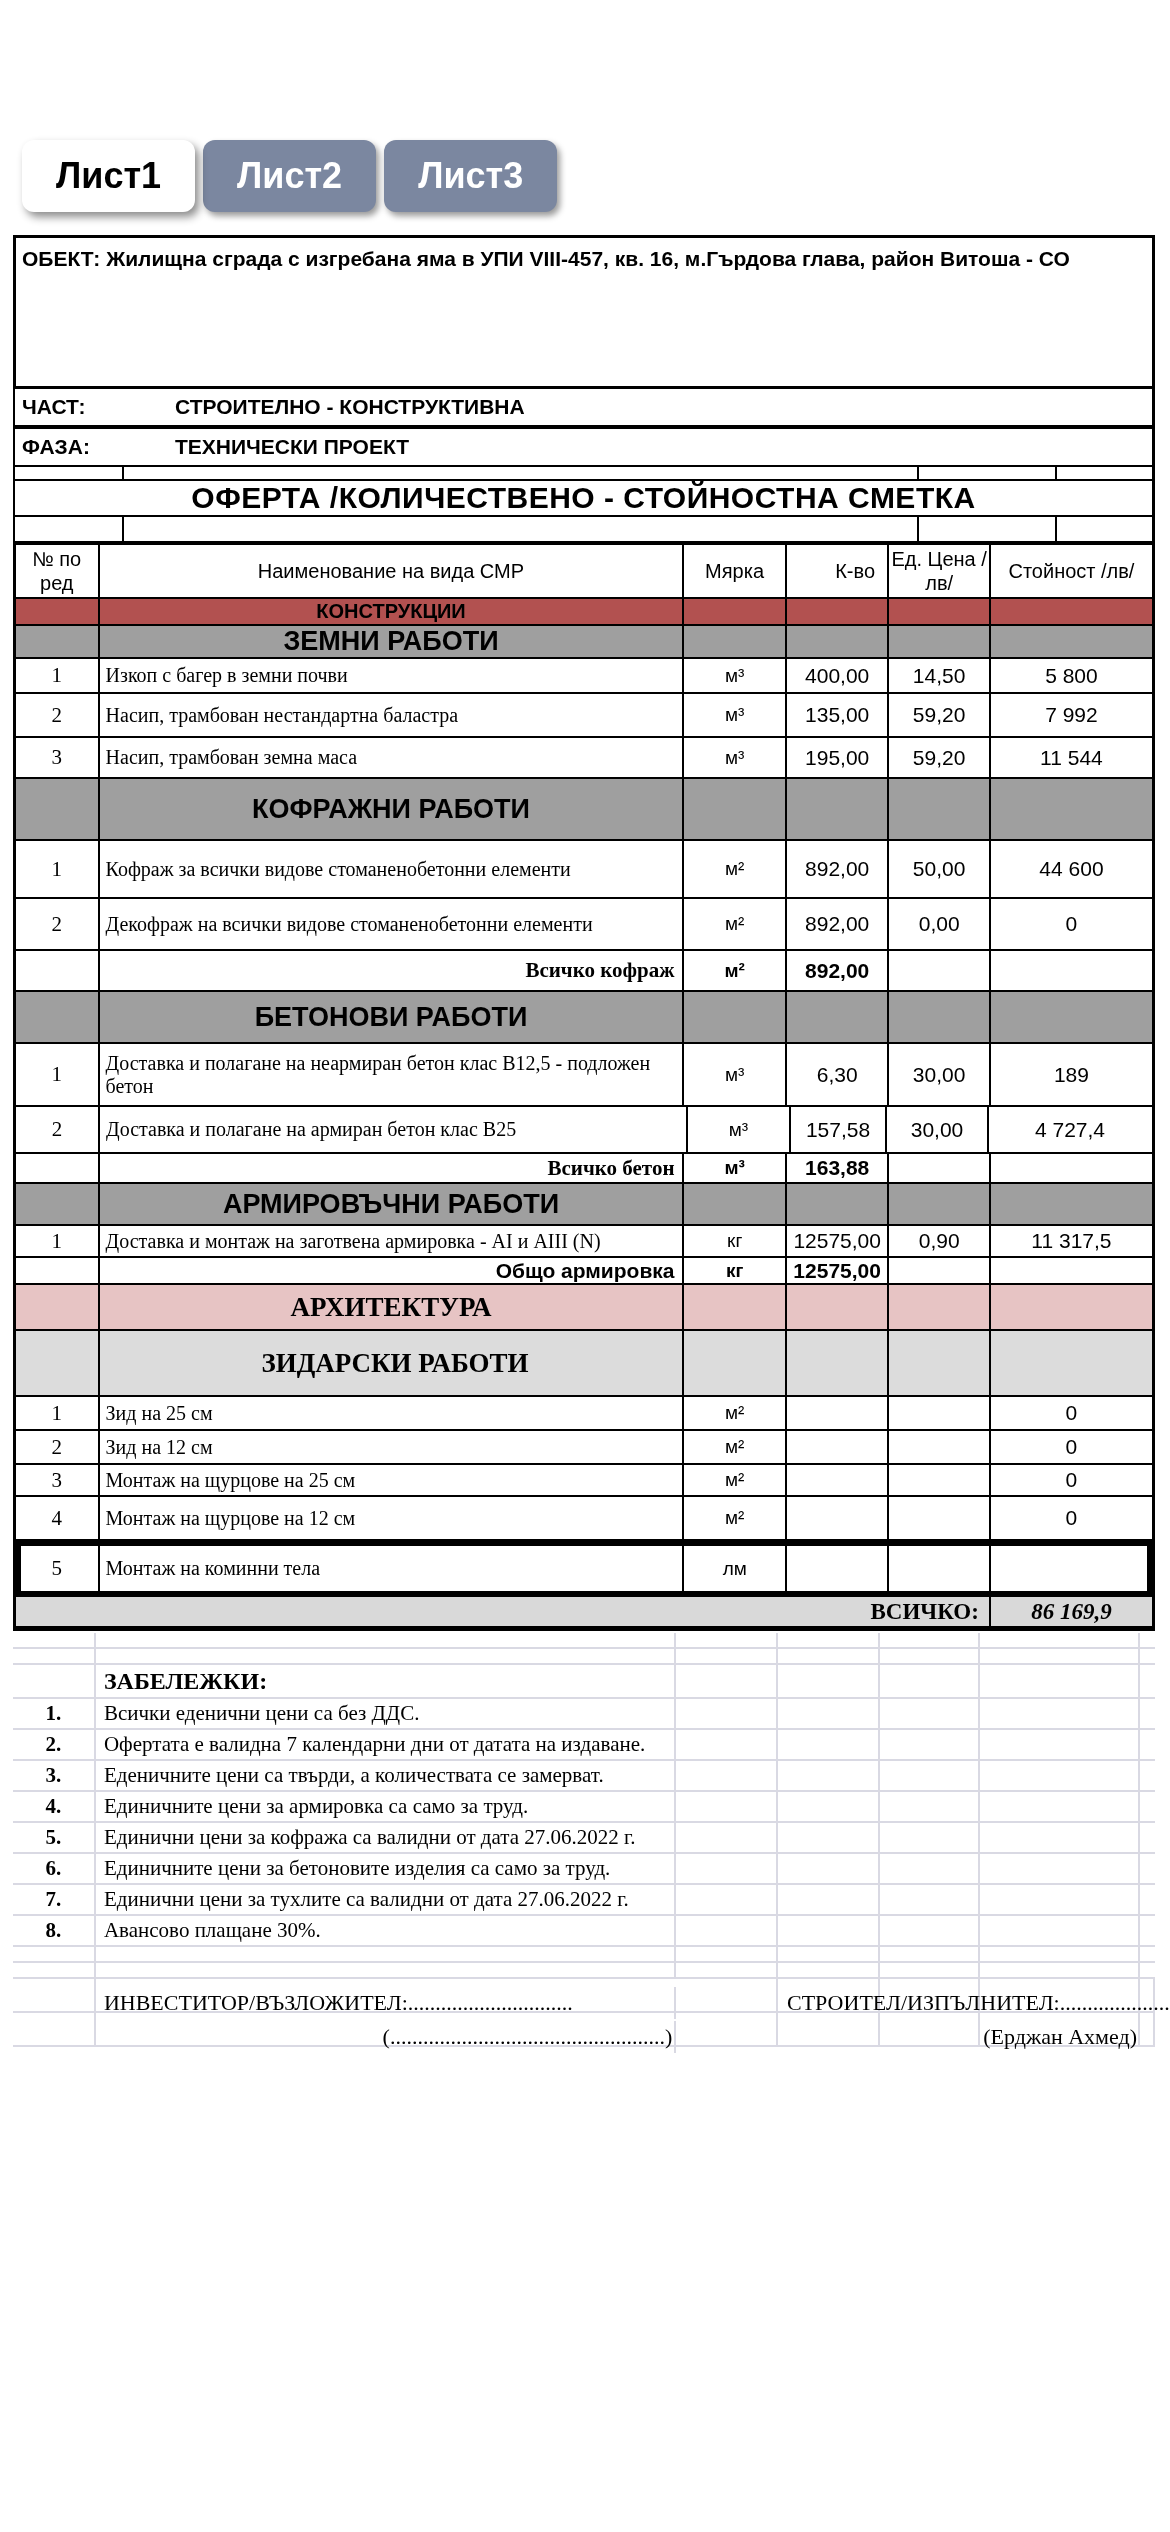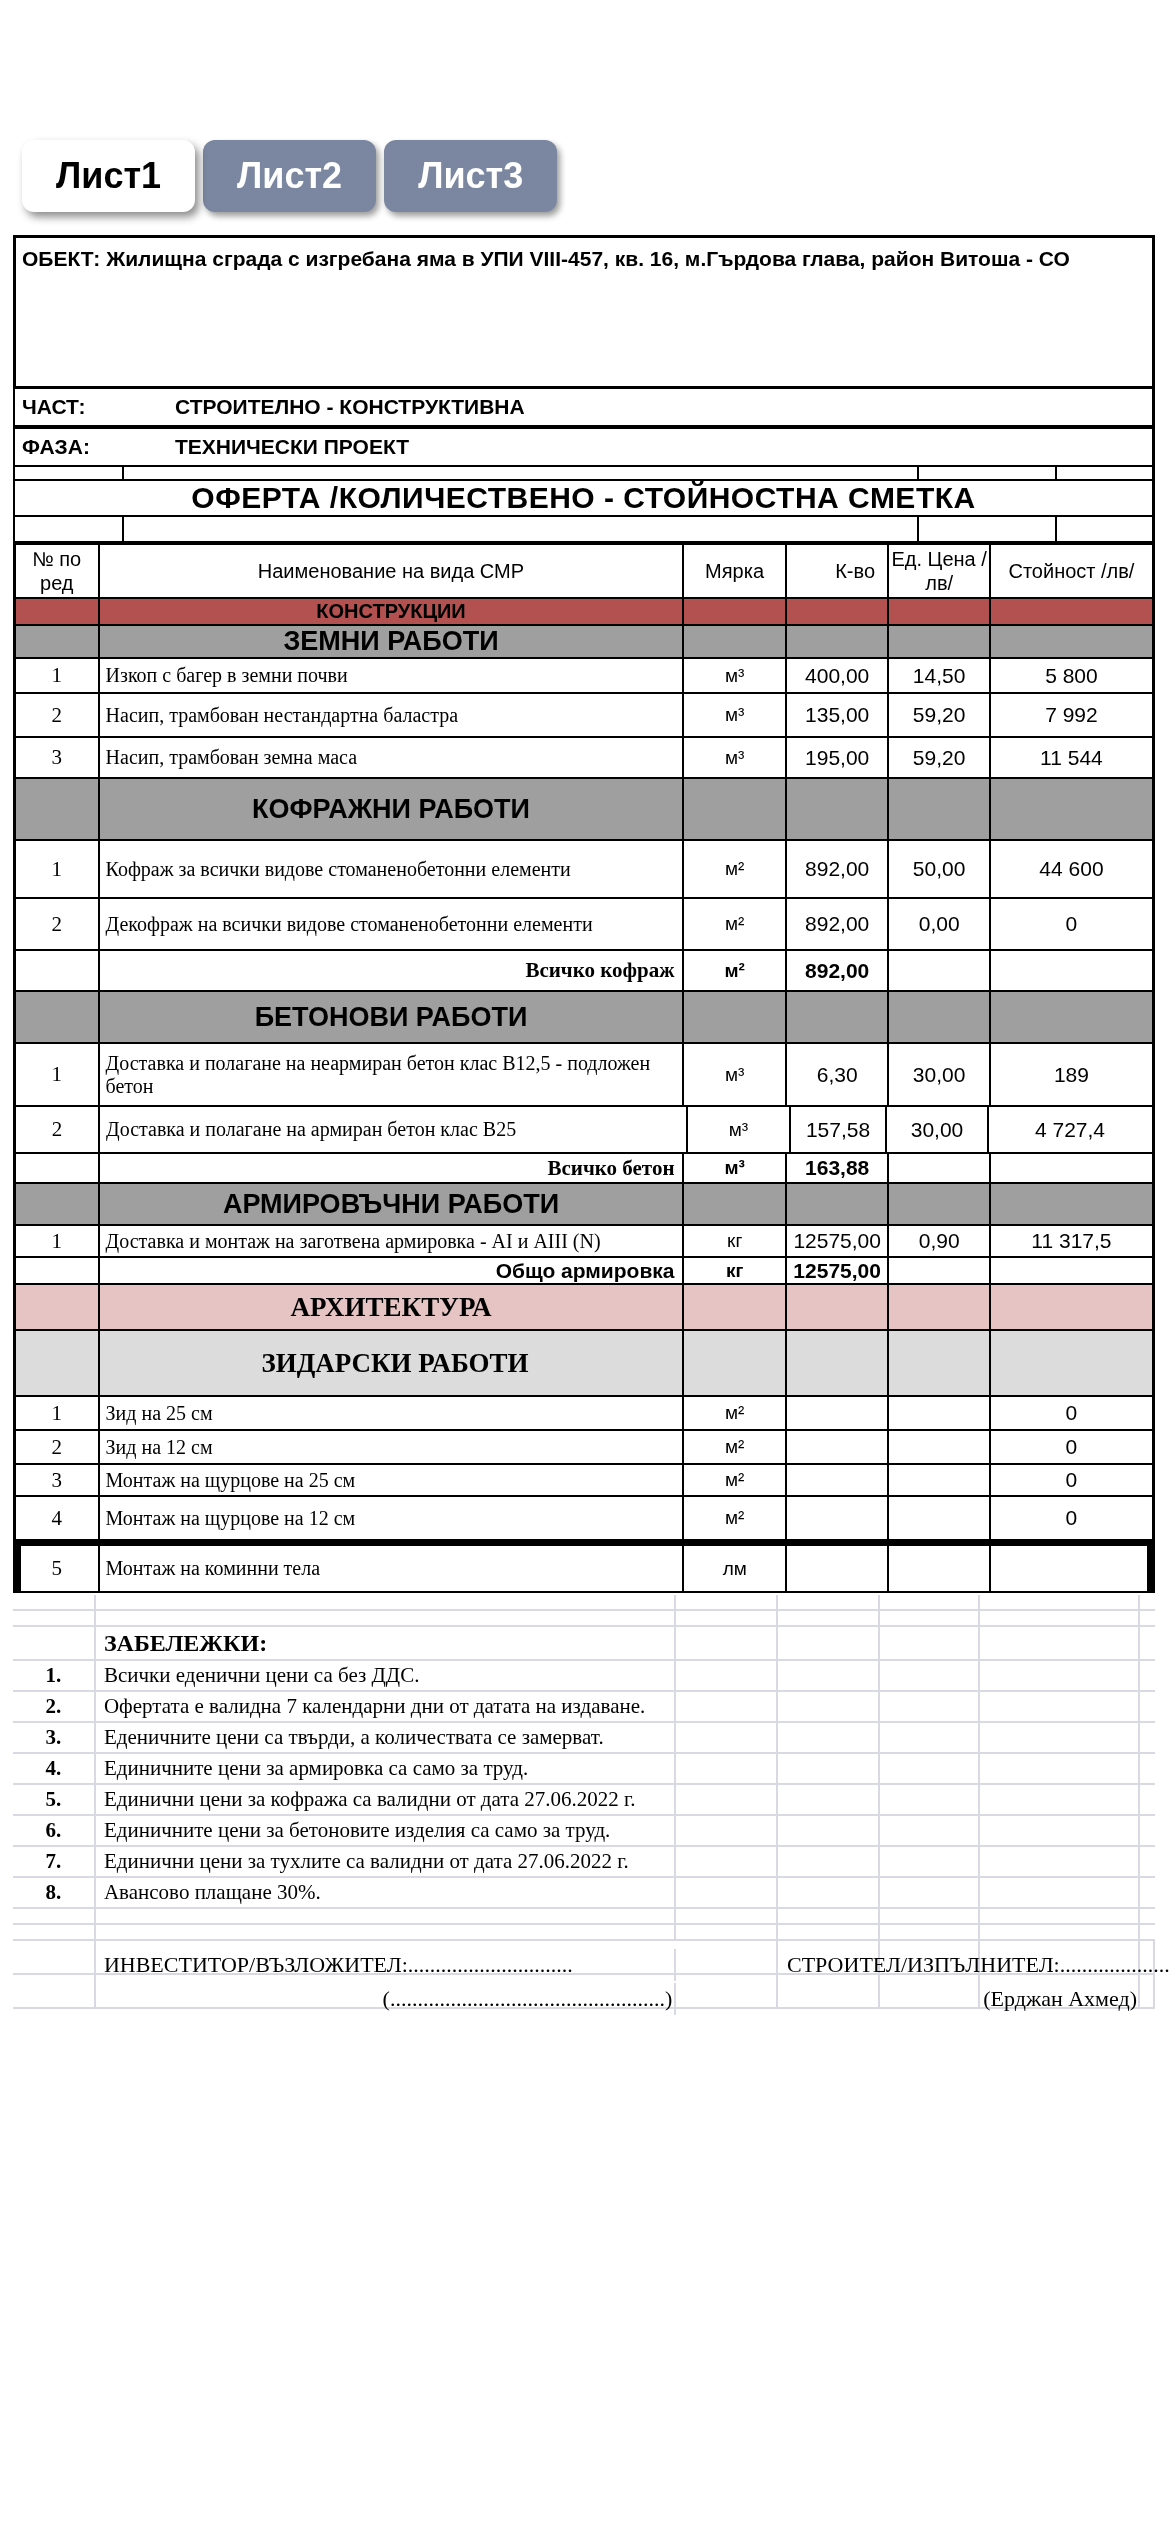--- a/index.html
+++ b/index.html
@@ -308,20 +308,24 @@
           <div class="tcell center val-cell" style="width: 162px;">0</div>
         </div>
         <div class="trow thick-top thick-sides" style="height: 52px;">
           <div class="tcell center num-cell" style="width: 84px;">5</div>
           <div class="tcell desc-cell" style="width: 588px;">Монтаж на коминни тела</div>
           <div class="tcell center unit-cell" style="width: 103px;">лм</div>
           <div class="tcell center val-cell" style="width: 103px;"></div>
           <div class="tcell center val-cell" style="width: 102px;"></div>
           <div class="tcell center val-cell" style="width: 162px;"></div>
         </div>
+        <div class="trow thick-sides thick-bottom" style="height: 38px; border-top: 4px solid rgb(0, 0, 0);">
+          <div class="tcell grand-left" style="width: 980px;">ВСИЧКО:</div>
+          <div class="tcell grand-val" style="width: 162px;">86 169,9</div>
+        </div>
       </div>
 
     <div class="grid-area" id="grid-area">
         <div class="grow" style="height: 16px;">
           <div class="gcell" style="width: 84px;"></div>
           <div class="gcell" style="width: 588px;"></div>
           <div class="gcell" style="width: 103px;"></div>
           <div class="gcell" style="width: 103px;"></div>
           <div class="gcell" style="width: 102px;"></div>
           <div class="gcell" style="width: 162px;"></div>

